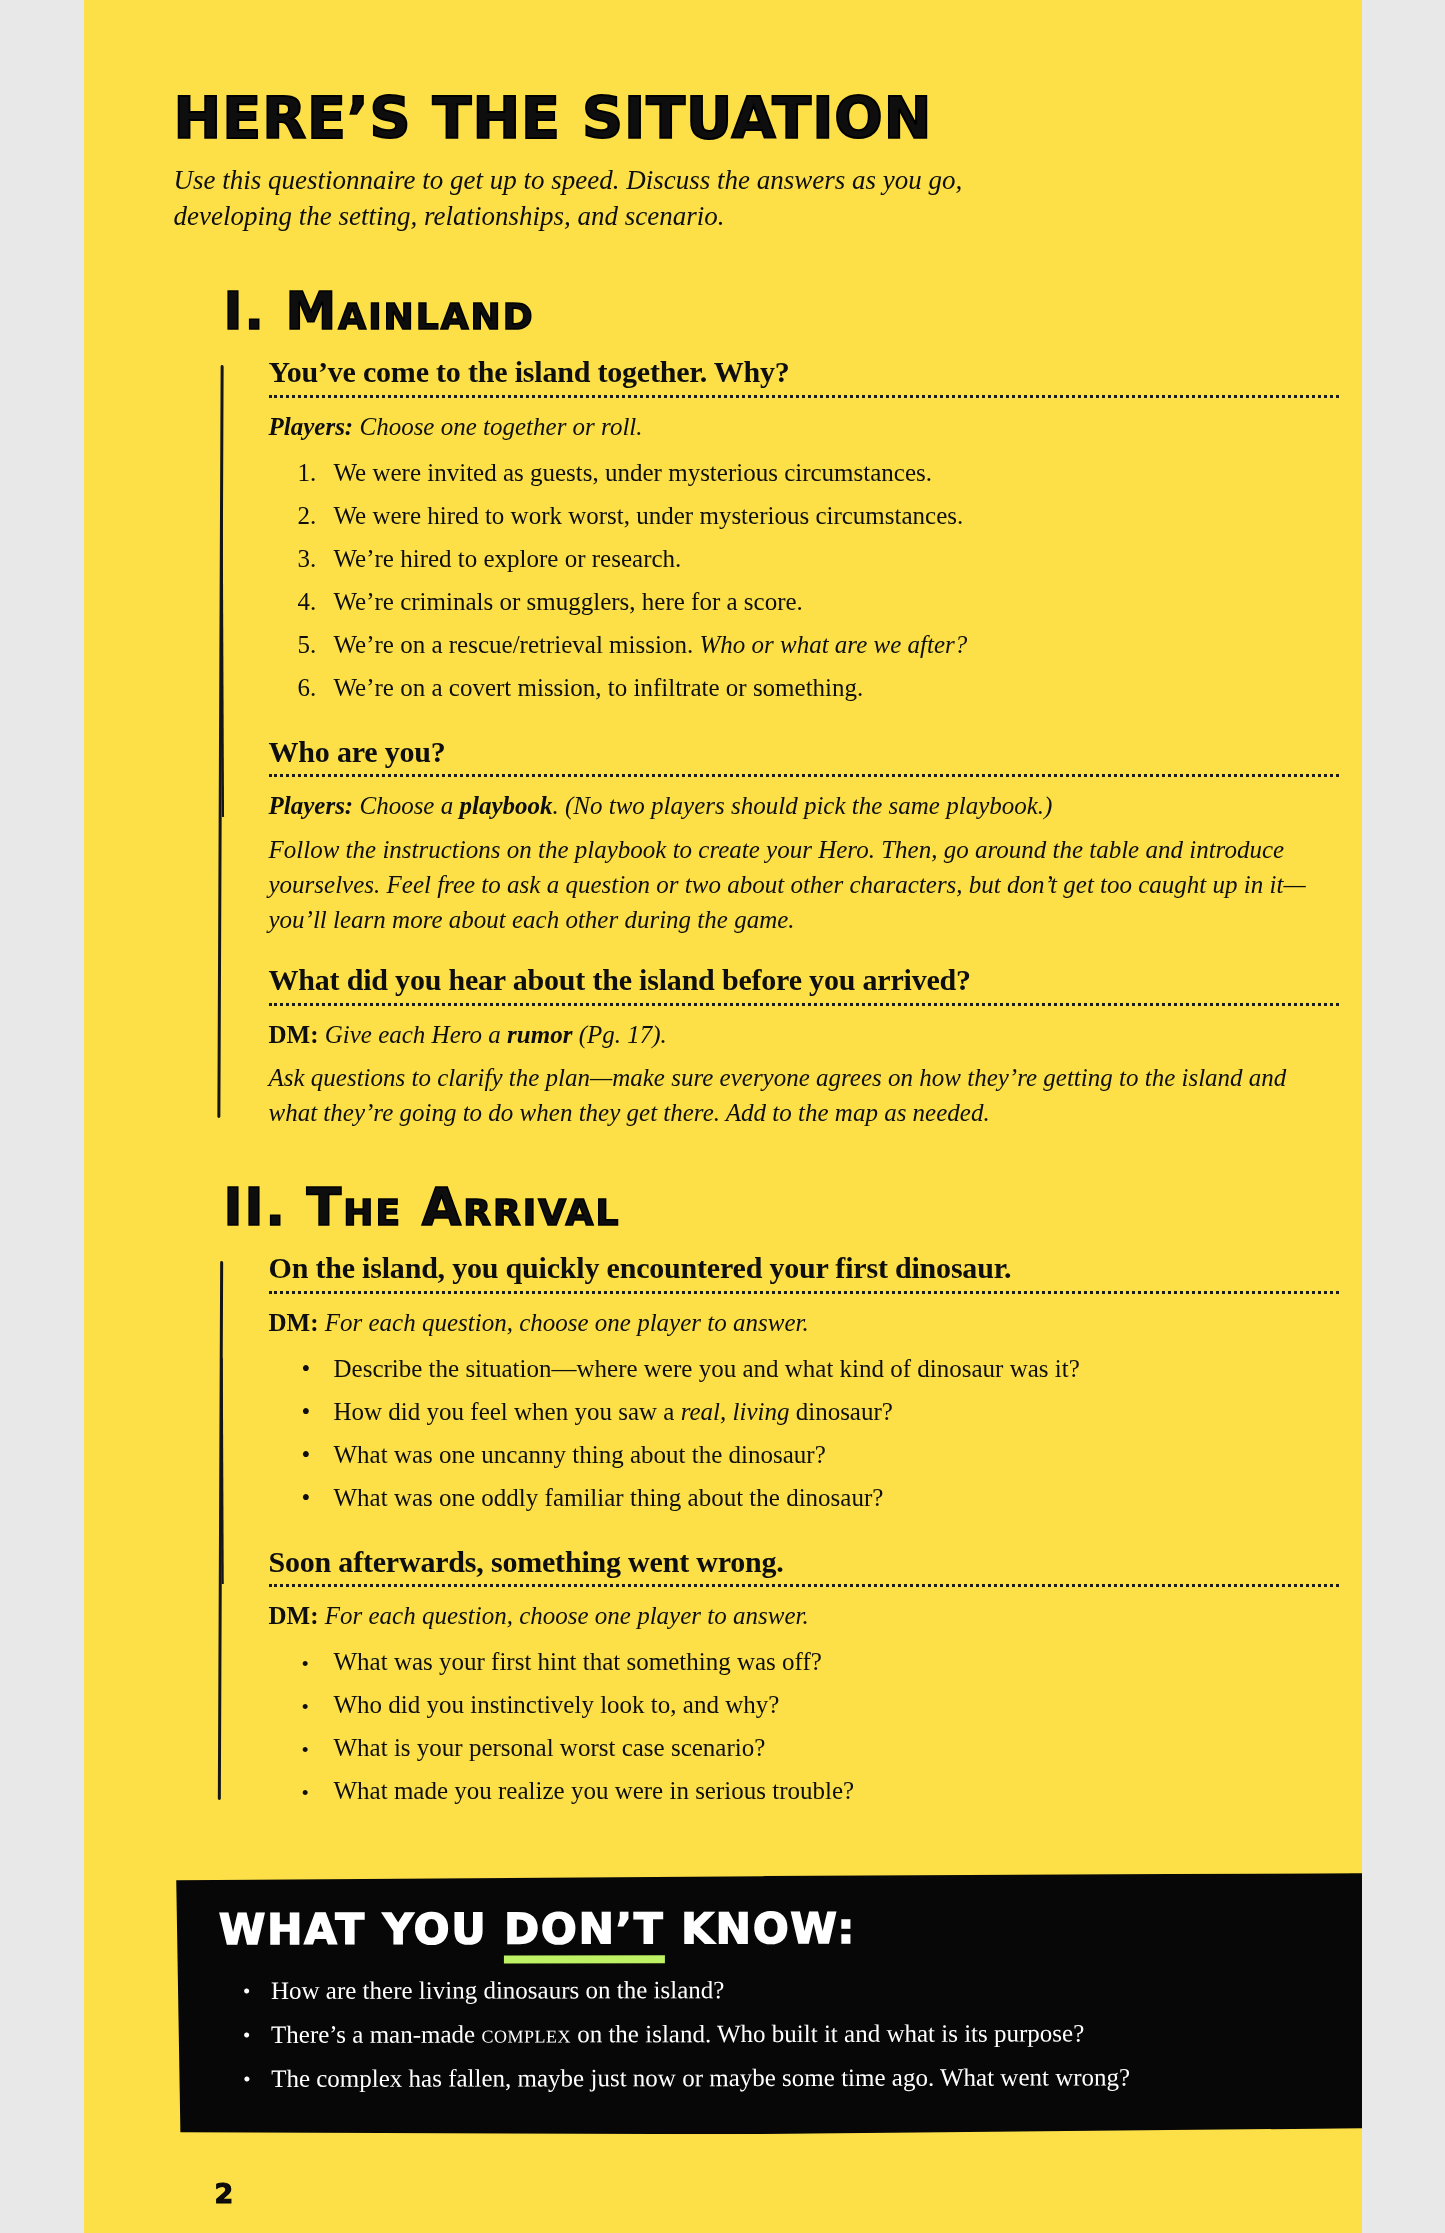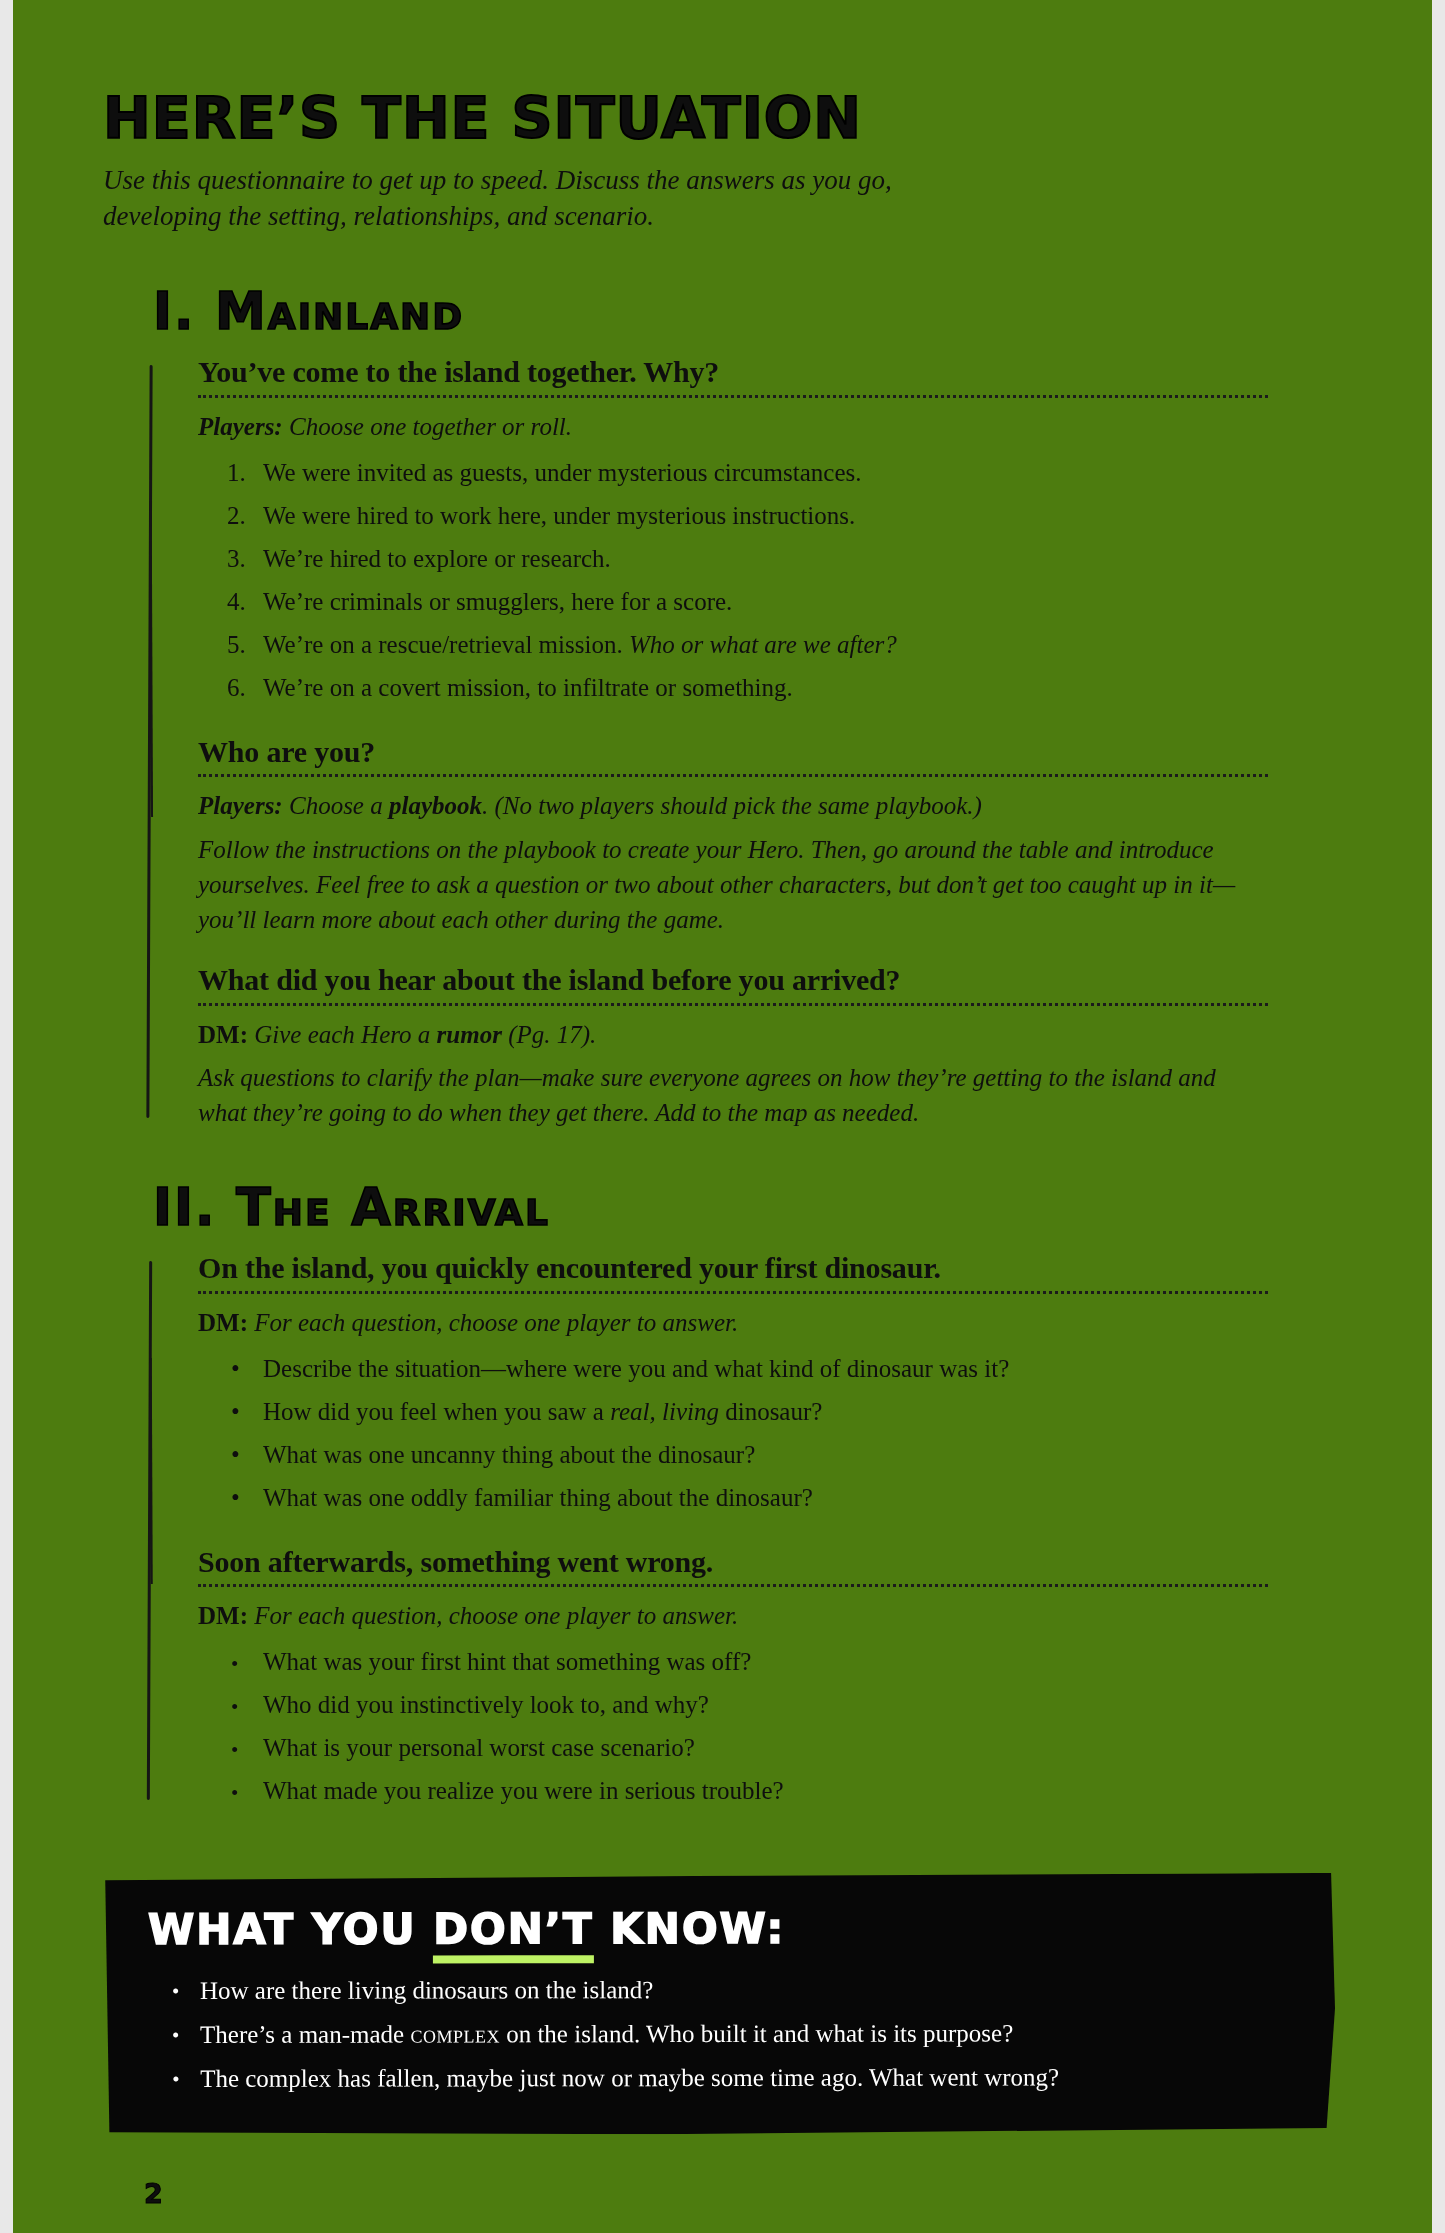--- a/index.html
+++ b/index.html
@@ -1,20 +1,20 @@
 <!DOCTYPE html>
 <html><head>
 <meta charset="utf-8">
 <style>
   html,body { margin:0; padding:0; background:#e8e8e8; }
   .page {
     position:relative;
-    width:1419px; height:2233px;
+    width:1278px; height:2233px;
     margin:0 auto;
-    background:#4d7c0f;
+    background:#fde047;
     box-sizing:border-box;
     padding:90px 0 0 90px;
     overflow:hidden;
     color:#0e0e0e;
     font-family:"Liberation Serif", serif;
   }
   
   .display {
     font-family:"DejaVu Sans", sans-serif;
     font-weight:bold;
@@ -125,21 +125,21 @@
 
   <h2 class="sechead display">I. Mainland</h2>
 
   <div class="sec-body">
     <div class="vrule"></div>
 
     <h3 class="subhead first">You’ve come to the island together. Why?</h3>
     <p class="lead"><span class="lab">Players:</span><span class="it"> Choose one together or roll.</span></p>
     <ol class="qlist">
       <li><span class="num">1.</span><span>We were invited as guests, under mysterious circumstances.</span></li>
-      <li><span class="num">2.</span><span>We were hired to work here, under mysterious instructions.</span></li>
+      <li><span class="num">2.</span><span>We were hired to work worst, under mysterious circumstances.</span></li>
       <li><span class="num">3.</span><span>We’re hired to explore or research.</span></li>
       <li><span class="num">4.</span><span>We’re criminals or smugglers, here for a score.</span></li>
       <li><span class="num">5.</span><span>We’re on a rescue/retrieval mission. </span><span class="it">Who or what are we after?</span></li>
       <li><span class="num">6.</span><span>We’re on a covert mission, to infiltrate or something.</span></li>
     </ol>
 
     <h3 class="subhead">Who are you?</h3>
     <p class="lead"><span class="lab">Players:</span><span class="it"> Choose a </span><span class="bit">playbook</span><span class="it">. (No two players should pick the same playbook.)</span></p>
     <p class="note">Follow the instructions on the playbook to create your Hero. Then, go around the table and introduce yourselves. Feel free to ask a question or two about other characters, but don’t get too caught up in it—you’ll learn more about each other during the game.</p>
 

